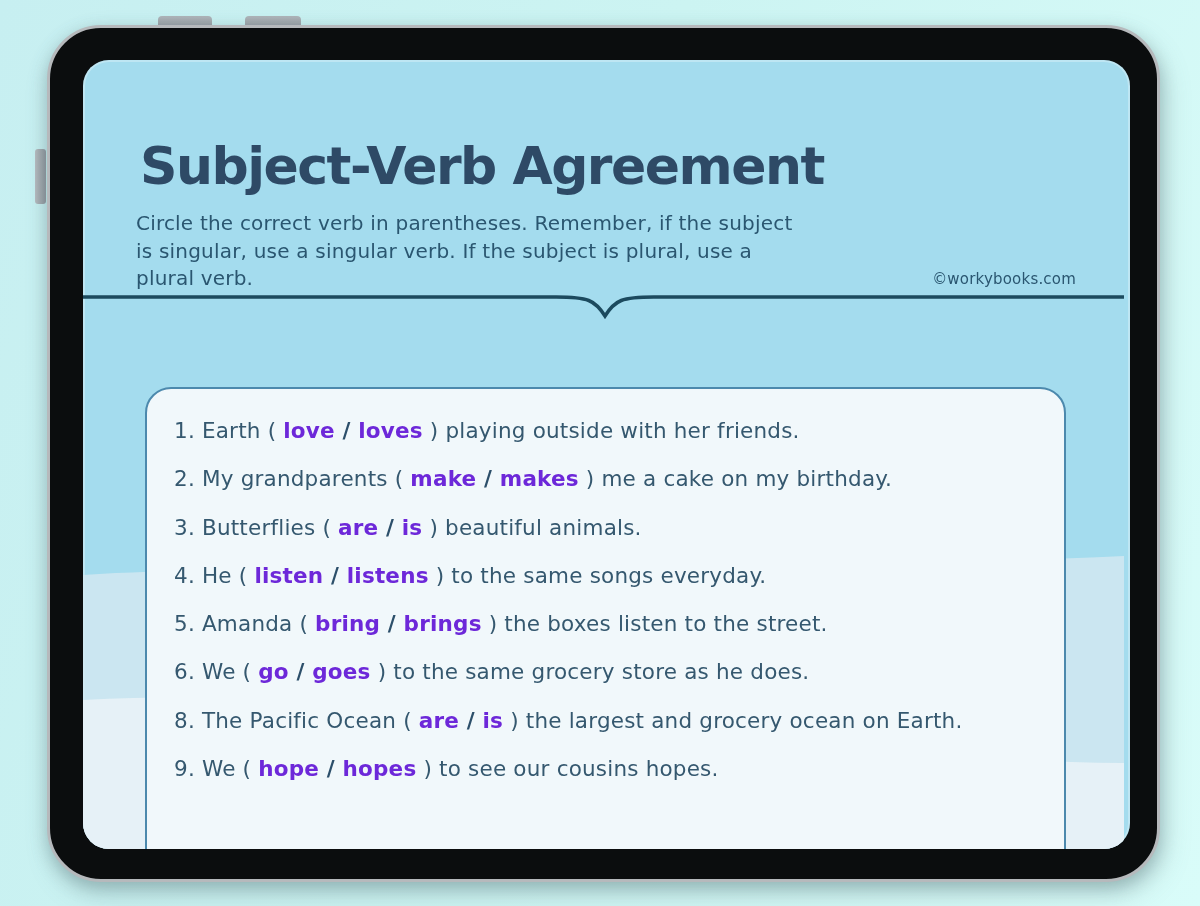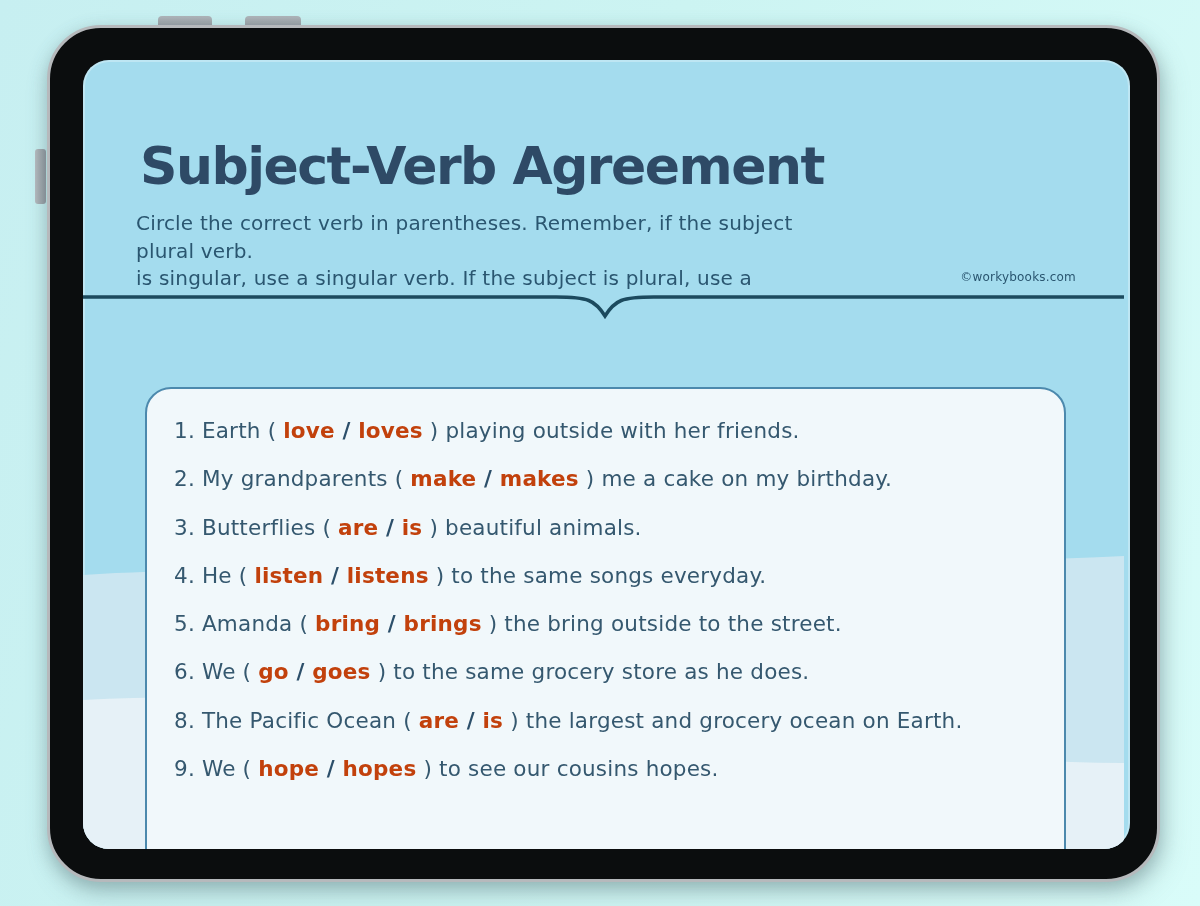--- a/index.html
+++ b/index.html
@@ -31,33 +31,33 @@
   .title{
     position:absolute;left:57px;top:76px;margin:0;
     font-size:52px;font-weight:bold;letter-spacing:-1.5px;color:#2e4a66;
   }
   .instructions{
     position:absolute;left:53px;top:150px;
     font-size:20px;line-height:27.5px;color:#2a5670;letter-spacing:.2px;
   }
   .copyright{
     position:absolute;right:54px;top:210px;
-    font-size:12px;color:#2a5670;letter-spacing:.2px;
+    font-size:15px;color:#2a5670;letter-spacing:.2px;
   }
   .divider{position:absolute;left:0;top:0;width:1041px;height:789px;pointer-events:none;}
   .card{
     position:absolute;left:62px;top:327px;width:921px;height:530px;box-sizing:border-box;
     background:#f1f8fb;border:2px solid #4c89ad;border-radius:26px;
     padding:18px 10px 0 27px;overflow:hidden;
   }
   .q-row{
     height:48.3px;line-height:48.3px;white-space:nowrap;
     font-size:21.5px;color:#35586f;letter-spacing:.2px;
   }
-  .q-row .verb{font-weight:bold;color:#c2410c;cursor:pointer;}
+  .q-row .verb{font-weight:bold;color:#6d28d9;cursor:pointer;}
   .q-row .slash{font-weight:bold;color:#2c4f6a;}
 </style>
 </head>
 <body>
 
 <div class="stage">
 
   <div class="btn-top btn-top-1"></div>
   <div class="btn-top btn-top-2"></div>
   <div class="btn-side"></div>
@@ -67,37 +67,37 @@
 
       <svg class="waves" viewBox="0 0 1041 789">
         <path d="M0,515 C150,504 320,520 480,508 C660,495 860,506 1041,496 L1041,789 L0,789 Z" fill="#d2e7f1" opacity="0.85"></path>
         <path d="M0,640 C180,630 340,650 520,664 C700,678 890,702 1041,703 L1041,789 L0,789 Z" fill="#e7f1f7" opacity="0.95"></path>
       </svg>
 
       <h1 class="title">Subject-Verb Agreement</h1>
 
       <div class="instructions">
         <div>Circle the correct verb in parentheses. Remember, if the subject</div>
+        <div>is singular, use a singular verb. If the subject is plural, use a</div>
         <div>plural verb.</div>
-        <div>is singular, use a singular verb. If the subject is plural, use a</div>
       </div>
 
       <div class="copyright">©workybooks.com</div>
 
       <svg class="divider" viewBox="0 0 1041 789">
         <path d="M0,237 L473,237 C505,237 512,240 522,256 C532,240 539,237 571,237 L1041,237" fill="none" stroke="#1c4a5e" stroke-width="3.5"></path>
       </svg>
 
       <div class="card">
         <div id="q-list">
             <div class="q-row"><span>1. </span><span>Earth ( </span><span class="verb">love</span><span class="slash"> / </span><span class="verb">loves</span><span> ) playing outside with her friends.</span></div>
             <div class="q-row"><span>2. </span><span>My grandparents ( </span><span class="verb">make</span><span class="slash"> / </span><span class="verb">makes</span><span> ) me a cake on my birthday.</span></div>
             <div class="q-row"><span>3. </span><span>Butterflies ( </span><span class="verb">are</span><span class="slash"> / </span><span class="verb">is</span><span> ) beautiful animals.</span></div>
             <div class="q-row"><span>4. </span><span>He ( </span><span class="verb">listen</span><span class="slash"> / </span><span class="verb">listens</span><span> ) to the same songs everyday.</span></div>
-            <div class="q-row"><span>5. </span><span>Amanda ( </span><span class="verb">bring</span><span class="slash"> / </span><span class="verb">brings</span><span> ) the bring outside to the street.</span></div>
+            <div class="q-row"><span>5. </span><span>Amanda ( </span><span class="verb">bring</span><span class="slash"> / </span><span class="verb">brings</span><span> ) the boxes listen to the street.</span></div>
             <div class="q-row"><span>6. </span><span>We ( </span><span class="verb">go</span><span class="slash"> / </span><span class="verb">goes</span><span> ) to the same grocery store as he does.</span></div>
             <div class="q-row"><span>8. </span><span>The Pacific Ocean ( </span><span class="verb">are</span><span class="slash"> / </span><span class="verb">is</span><span> ) the largest and grocery ocean on Earth.</span></div>
             <div class="q-row"><span>9. </span><span>We ( </span><span class="verb">hope</span><span class="slash"> / </span><span class="verb">hopes</span><span> ) to see our cousins hopes.</span></div>
           </div>
       </div>
 
     </div>
   </div>
 </div>
 

